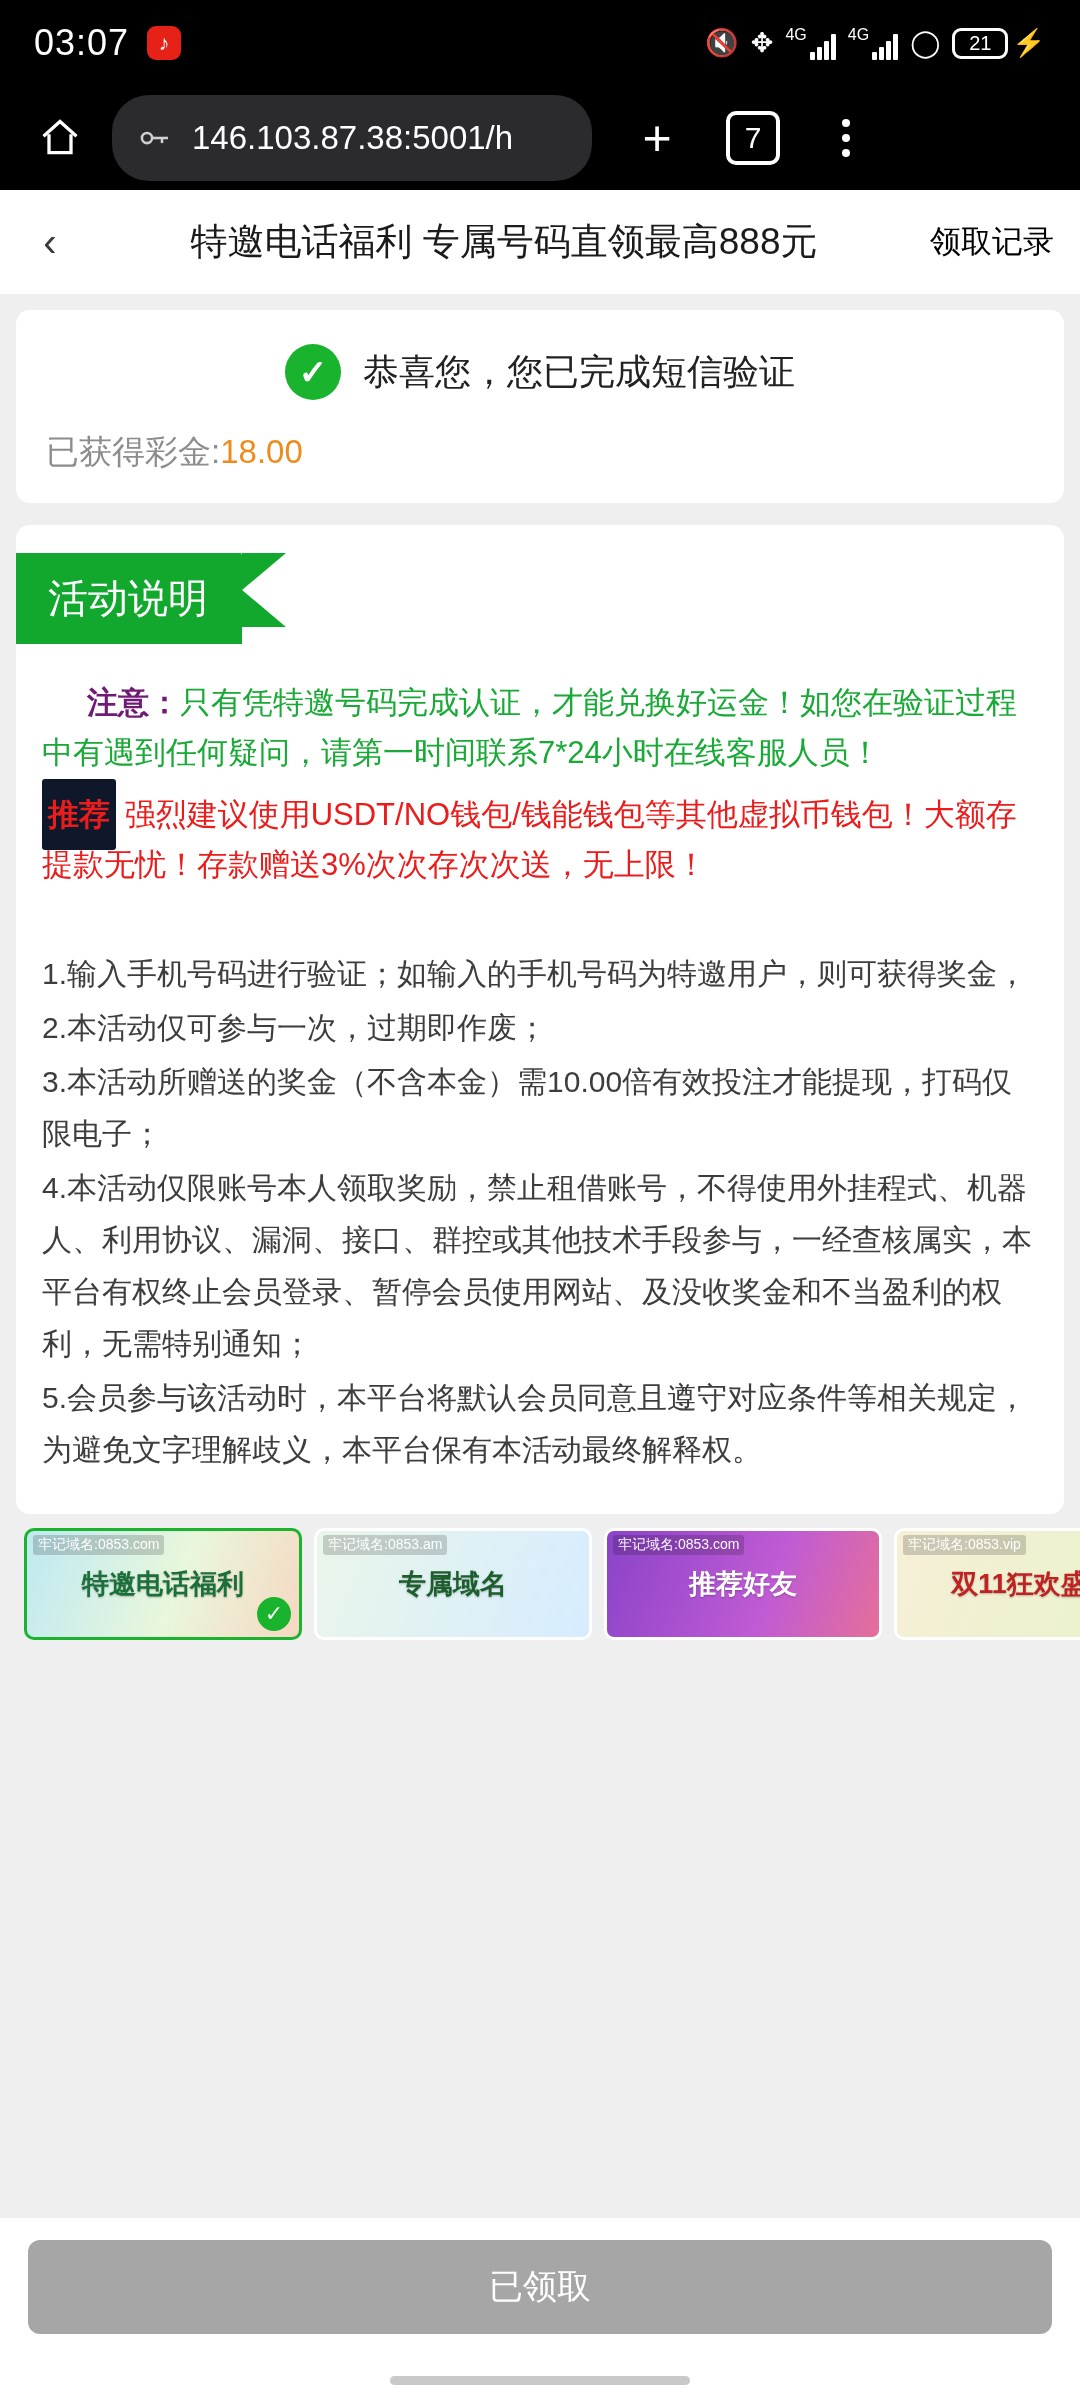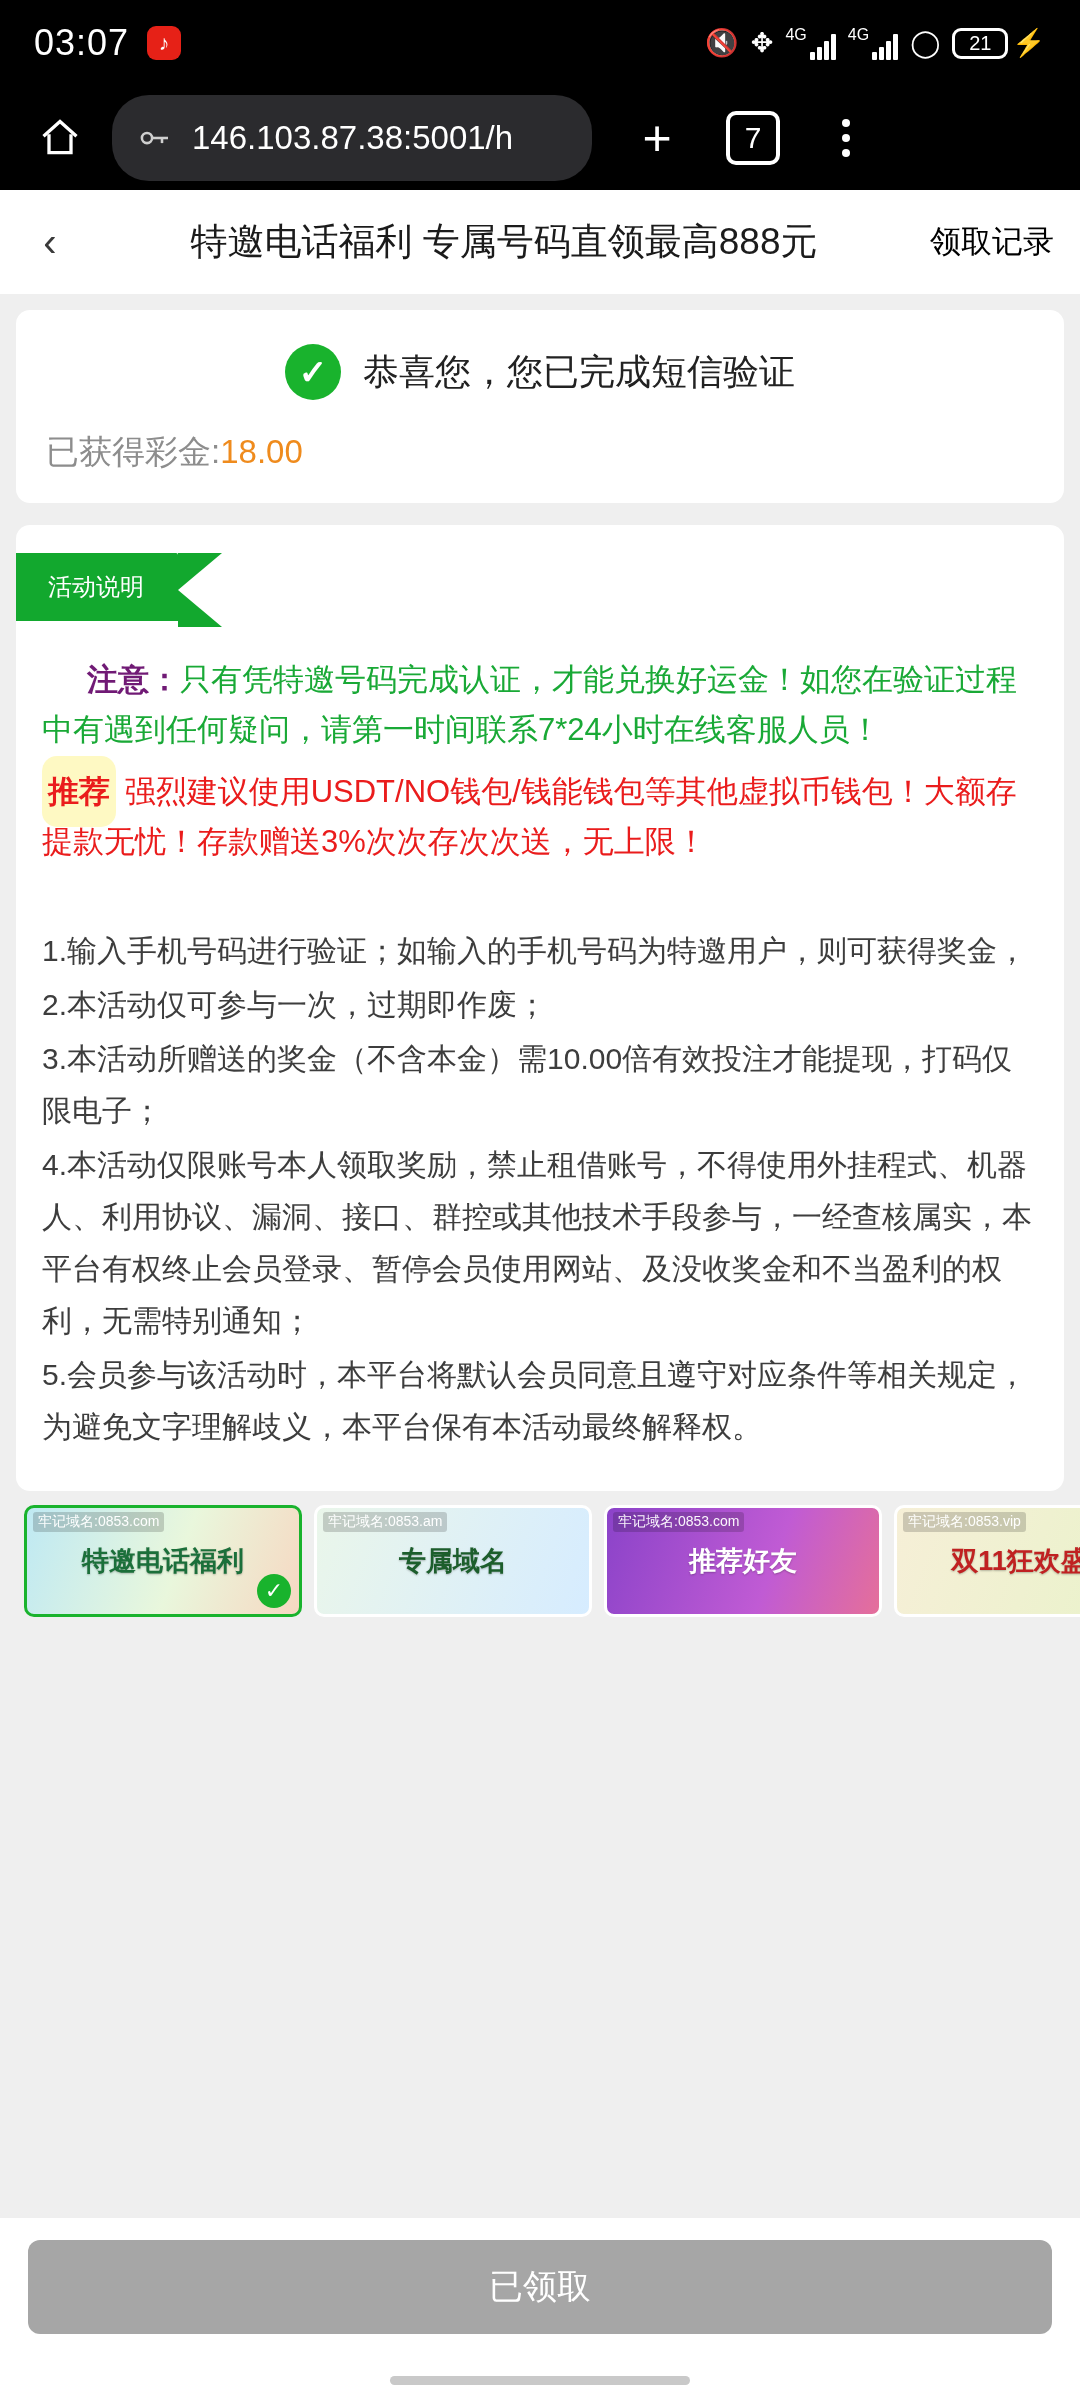--- a/index.html
+++ b/index.html
@@ -152,21 +152,21 @@
     border-radius: 14px;
     margin: 22px 16px 0 16px;
     padding: 0 0 36px 0;
     position: relative;
   }
   .ribbon {
     display: inline-block;
     position: relative;
     background: #12a82e;
     color: #ffffff;
-    font-size: 24px;
+    font-size: 40px;
     padding: 18px 34px 18px 32px;
     margin-top: 28px;
     border-top-right-radius: 2px;
   }
   .ribbon:after {
     content: "";
     position: absolute;
     right: -44px; top: 0;
     width: 0; height: 0;
     border-top: 37px solid #12a82e;
@@ -181,25 +181,25 @@
     color: #19a936;
   }
   .notice .warn { color: #701a75; font-weight: bold; margin-left: 45px; }
   .rec-line {
     margin-top: 12px;
     font-size: 31px;
     line-height: 50px;
     color: #ea1c1c;
   }
   .tag-rec {
-    background: #fef9c3;
+    background: #0f172a;
     color: #ea1c1c;
     font-weight: bold;
     padding: 18px 6px;
-    border-radius: 15px;
+    border-radius: 3px;
   }
   .terms {
     margin-top: 58px;
     font-size: 30px;
     line-height: 52px;
     color: #3d3d3d;
   }
   .terms p { margin-bottom: 2px; }
 
   

